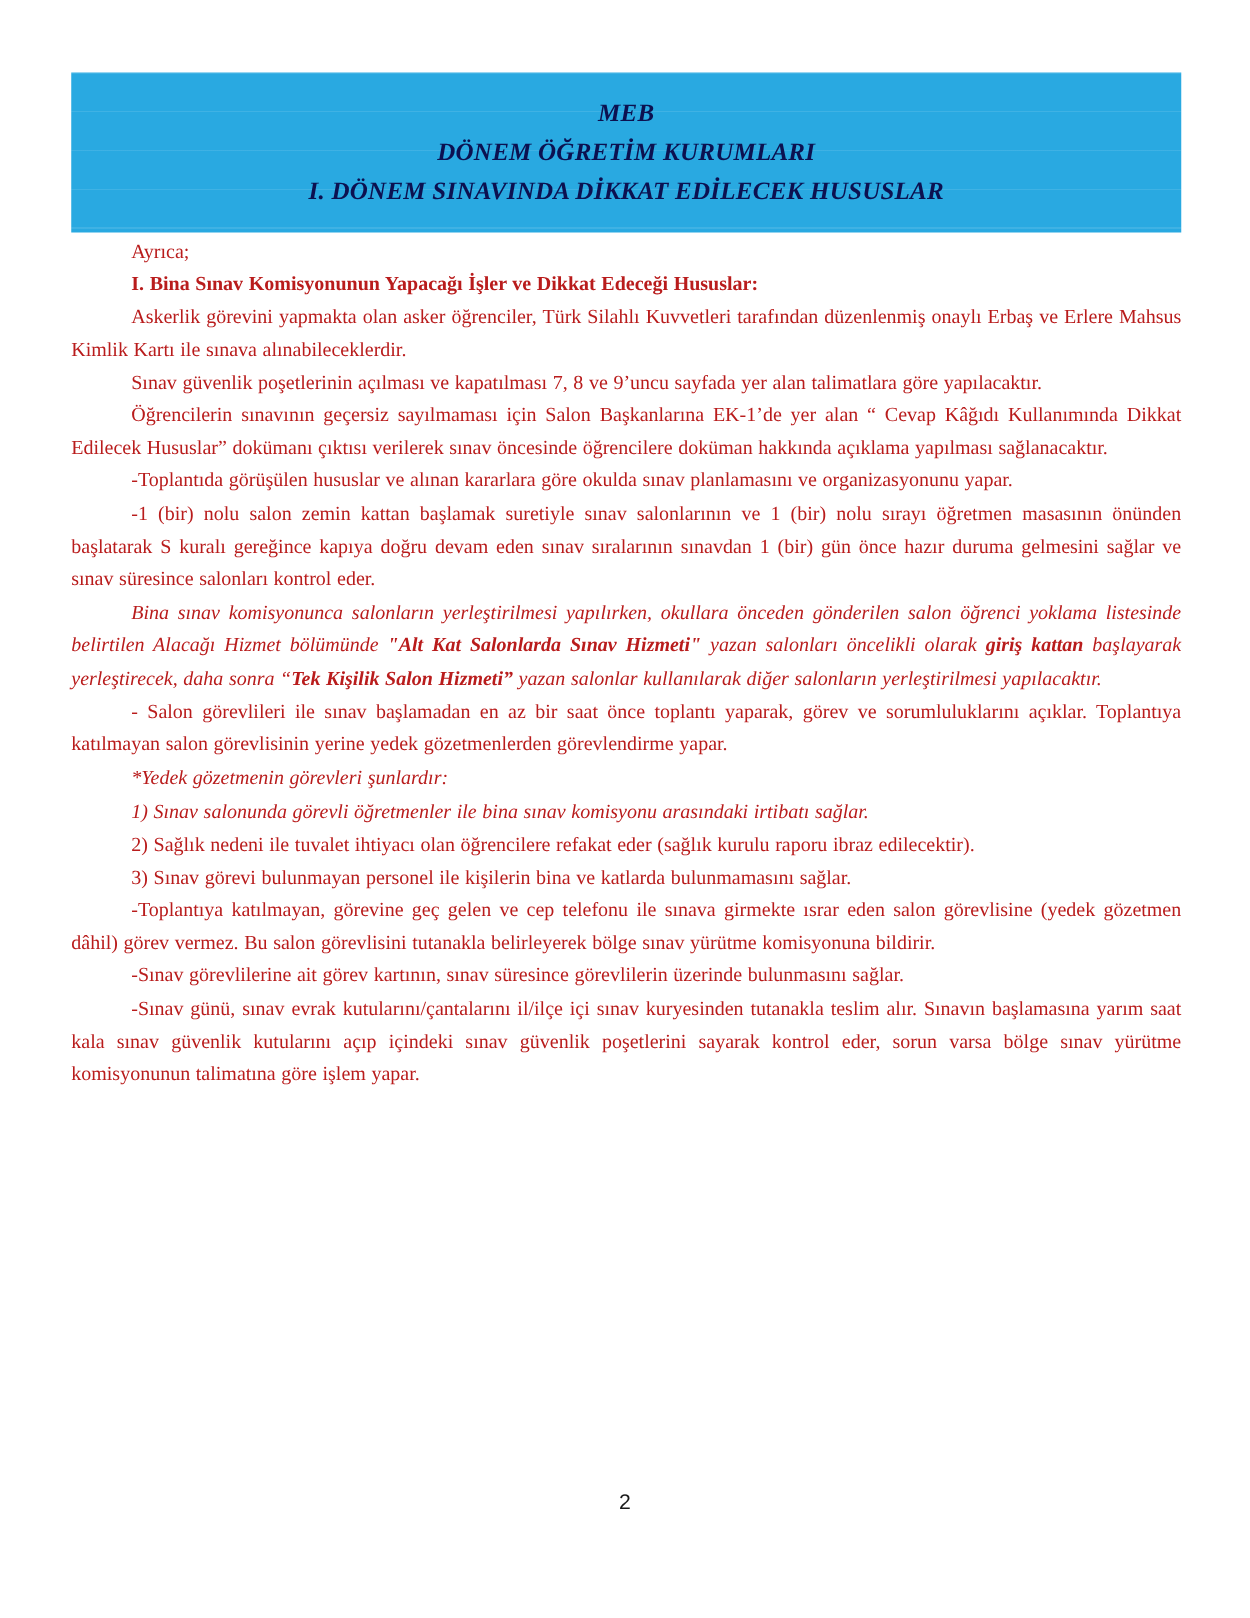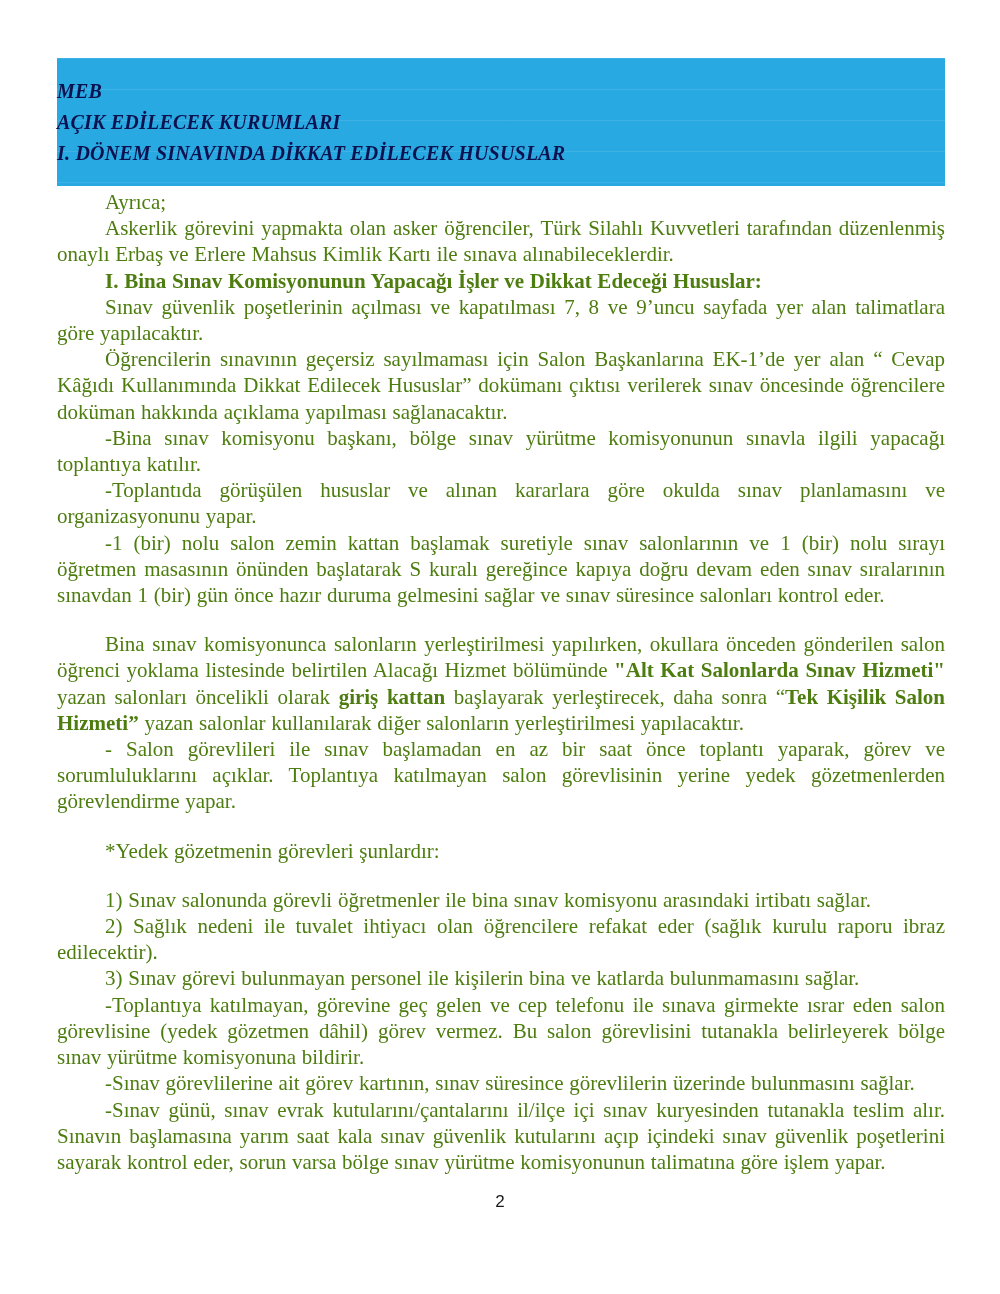--- a/index.html
+++ b/index.html
@@ -11,76 +11,76 @@
     font-family:"Liberation Serif","DejaVu Serif",serif;
     overflow:hidden;
   }
   .banner{
     position:absolute;
     left:57px; top:58px;
     width:888px; height:128px;
     display:flex;
     flex-direction:column;
     justify-content:center;
+    text-align:center;
     background-image:repeating-linear-gradient(
       to bottom,
       rgba(255,255,255,0.10) 0px, rgba(255,255,255,0.10) 1px,
       rgba(0,0,0,0) 1px, rgba(0,0,0,0) 31px);
   }
   .banner .title-line{
     font-weight:bold;
     font-style:italic;
     font-size:20px;
     line-height:31px;
     letter-spacing:0.2px;
   }
   .content{
     position:absolute;
     left:57px; top:189px;
     width:888px;
   }
   p.doc{
     margin:0;
     text-align:justify;
-    font-size:21px;
+    font-size:16px;
     line-height:26.2px;
-    color:#4d7c0f;
+    color:#b91c1c;
     text-indent:48px;
     word-spacing:0.5px;
   }
-  p.doc.sp{ margin-top:23px; }
+  p.doc.sp{ margin-top:1px;font-style:italic; }
   p.doc b{ font-weight:bold; }
   .pagenum{
     position:absolute;
     left:0; right:0;
     top:1192px;
     text-align:center;
     font-family:"Liberation Sans","DejaVu Sans",sans-serif;
     font-size:17px;
     color:#1a1a1a;
   }
 </style>
 </head>
 <body>
 
 <div class="page">
 
   <div class="banner" style="background-color: rgb(41, 169, 225); color: rgb(12, 17, 80);">
     <div class="title-line">MEB</div>
-    <div class="title-line">AÇIK EDİLECEK KURUMLARI</div>
+    <div class="title-line">DÖNEM ÖĞRETİM KURUMLARI</div>
     <div class="title-line">I. DÖNEM SINAVINDA DİKKAT EDİLECEK HUSUSLAR</div>
   </div>
 
   <div class="content" id="content">
       <p class="doc"><span>Ayrıca;</span></p>
+      <p class="doc"><b>I. Bina Sınav Komisyonunun Yapacağı İşler ve Dikkat Edeceği Hususlar:</b></p>
       <p class="doc"><span>Askerlik görevini yapmakta olan asker öğrenciler, Türk Silahlı Kuvvetleri tarafından düzenlenmiş onaylı Erbaş ve Erlere Mahsus Kimlik Kartı ile sınava alınabileceklerdir.</span></p>
-      <p class="doc"><b>I. Bina Sınav Komisyonunun Yapacağı İşler ve Dikkat Edeceği Hususlar:</b></p>
       <p class="doc"><span>Sınav güvenlik poşetlerinin açılması ve kapatılması 7, 8 ve 9’uncu sayfada yer alan talimatlara göre yapılacaktır.</span></p>
       <p class="doc"><span>Öğrencilerin sınavının geçersiz sayılmaması için Salon Başkanlarına EK-1’de yer alan “ Cevap Kâğıdı Kullanımında Dikkat Edilecek Hususlar” dokümanı çıktısı verilerek sınav öncesinde öğrencilere doküman hakkında açıklama yapılması sağlanacaktır.</span></p>
-      <p class="doc"><span>-Bina sınav komisyonu başkanı, bölge sınav yürütme komisyonunun sınavla ilgili yapacağı toplantıya katılır.</span></p>
       <p class="doc"><span>-Toplantıda görüşülen hususlar ve alınan kararlara göre okulda sınav planlamasını ve organizasyonunu yapar.</span></p>
       <p class="doc"><span>-1 (bir) nolu salon zemin kattan başlamak suretiyle sınav salonlarının ve 1 (bir) nolu sırayı öğretmen masasının önünden başlatarak S kuralı gereğince kapıya doğru devam eden sınav sıralarının sınavdan 1 (bir) gün önce hazır duruma gelmesini sağlar ve sınav süresince salonları kontrol eder.</span></p>
       <p class="doc sp"><span>Bina sınav komisyonunca salonların yerleştirilmesi yapılırken, okullara önceden gönderilen salon öğrenci yoklama listesinde belirtilen Alacağı Hizmet bölümünde </span><b>"Alt Kat Salonlarda Sınav Hizmeti"</b><span> yazan salonları öncelikli olarak </span><b>giriş kattan</b><span> başlayarak yerleştirecek, daha sonra “</span><b>Tek Kişilik Salon Hizmeti”</b><span> yazan salonlar kullanılarak diğer salonların yerleştirilmesi yapılacaktır.</span></p>
       <p class="doc"><span>- Salon görevlileri ile sınav başlamadan en az bir saat önce toplantı yaparak, görev ve sorumluluklarını açıklar. Toplantıya katılmayan salon görevlisinin yerine yedek gözetmenlerden görevlendirme yapar.</span></p>
       <p class="doc sp"><span>*Yedek gözetmenin görevleri şunlardır:</span></p>
       <p class="doc sp"><span>1) Sınav salonunda görevli öğretmenler ile bina sınav komisyonu arasındaki irtibatı sağlar.</span></p>
       <p class="doc"><span>2) Sağlık nedeni ile tuvalet ihtiyacı olan öğrencilere refakat eder (sağlık kurulu raporu ibraz edilecektir).</span></p>
       <p class="doc"><span>3) Sınav görevi bulunmayan personel ile kişilerin bina ve katlarda bulunmamasını sağlar.</span></p>
       <p class="doc"><span>-Toplantıya katılmayan, görevine geç gelen ve cep telefonu ile sınava girmekte ısrar eden salon görevlisine (yedek gözetmen dâhil) görev vermez. Bu salon görevlisini tutanakla belirleyerek bölge sınav yürütme komisyonuna bildirir.</span></p>
       <p class="doc"><span>-Sınav görevlilerine ait görev kartının, sınav süresince görevlilerin üzerinde bulunmasını sağlar.</span></p>

